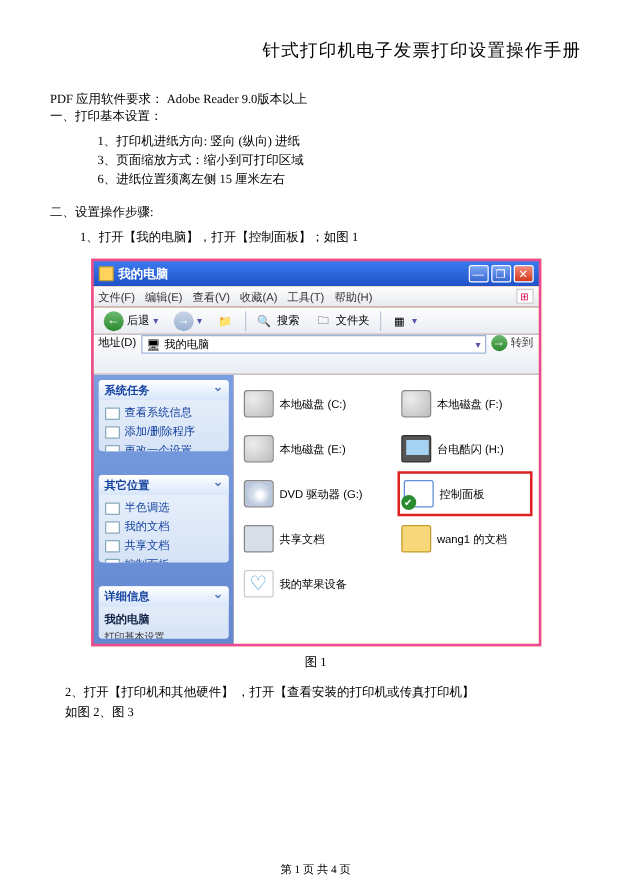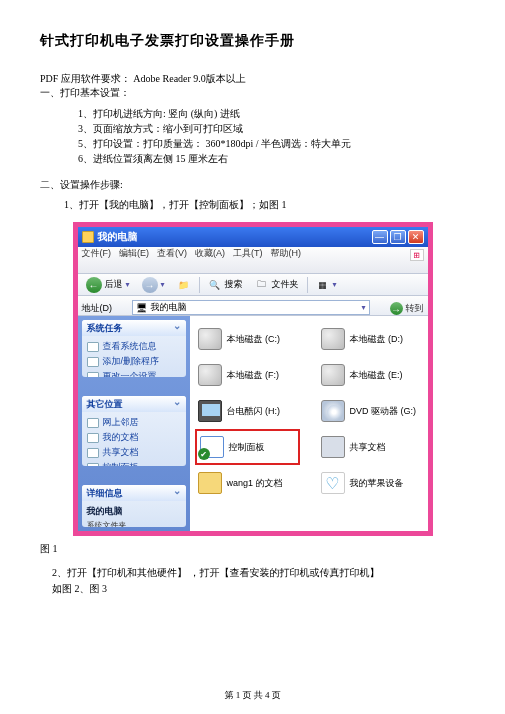--- a/index.html
+++ b/index.html
@@ -1,44 +1,44 @@
 <!DOCTYPE html>
 <html><head>
 <meta charset="utf-8">
 <style>
   *{box-sizing:border-box;margin:0;padding:0}
   body{width:505px;height:714px;background:#fff;font-family:"SimSun","Songti SC",serif;color:#000;font-size:10px;padding:32px 40px 0 40px;position:relative}
-  h1{font-size:14px;font-weight:700;text-align:left;margin-bottom:22px;letter-spacing:1px}
+  h1{font-size:14px;font-weight:400;text-align:right;margin-bottom:22px;letter-spacing:1px}
   .req{}
   .sec{margin-bottom:6px}
   ol.basic{list-style:none;margin:4px 0 12px 38px}
   ol.basic li{line-height:1.5}
   .step1{margin:4px 0 10px 24px}
   .step2{margin:10px 0 0 12px}
   .step3{margin:2px 0 0 12px}
-  .figlabel{font-size:10px}
+  .figlabel{text-align:center;font-size:10px}
   .footer{position:absolute;left:0;right:0;bottom:12px;text-align:center;font-size:9px}
 
   
-  .win{width:360px;margin:4px auto 6px auto;border:5px solid #ec4899;font-family:"Microsoft YaHei",sans-serif;font-size:9px;background:#f97316}
+  .win{width:360px;margin:4px auto 6px auto;border:2px solid #ec4899;font-family:"Microsoft YaHei",sans-serif;font-size:9px;background:#f97316}
   .titlebar{height:20px;background:linear-gradient(to bottom,#3b7af0,#1f52c8);color:#fff;display:flex;align-items:center;padding:0 4px}
   .titlebar .ticon{width:12px;height:12px;background:#ffd25c;border:1px solid #c7a030;border-radius:1px;margin-right:4px}
   .titlebar .ttxt{flex:1;font-weight:bold;font-size:10px}
   .tbtn{width:16px;height:14px;margin-left:2px;border:1px solid #fff;display:flex;align-items:center;justify-content:center;font-size:9px;color:#fff;background:linear-gradient(to bottom,#7aa7f5,#3a68d0);border-radius:2px}
   .tbtn.close{background:linear-gradient(to bottom,#f68b7a,#d13a1e)}
-  .menubar{background:linear-gradient(to bottom,#fdfdfd,#e8eaf0);border-bottom:1px solid #c0c8d8;height:27px;display:flex;align-items:flex-start;padding:0 4px;gap:8px;color:#333;position:relative}
+  .menubar{background:linear-gradient(to bottom,#fdfdfd,#e8eaf0);border-bottom:1px solid #c0c8d8;height:17px;display:flex;align-items:flex-end;padding:0 4px;gap:8px;color:#333;position:relative}
   .menubar .winflag{position:absolute;right:4px;top:2px;width:14px;height:12px;background:#fff;border:1px solid #ccc;font-size:8px;display:flex;align-items:center;justify-content:center;color:#d04}
   .toolbar{background:linear-gradient(to bottom,#fdfdfd,#e9edf4);border-bottom:1px solid #c0c8d8;height:22px;display:flex;align-items:center;padding:0 4px;gap:4px}
   .toolbar .btn{display:flex;align-items:center;gap:3px;padding:1px 4px;border-radius:3px}
   .circ{width:16px;height:16px;border-radius:50%;display:flex;align-items:center;justify-content:center;color:#fff;font-size:10px}
   .back{background:linear-gradient(to bottom,#6db96f,#2a8a2e)}
   .fwd{background:linear-gradient(to bottom,#c8d6e8,#9ab0ce)}
   .sep{width:1px;height:16px;background:#c0c8d8}
   .tico{width:14px;height:14px;display:inline-flex;align-items:center;justify-content:center}
-  .addrbar{background:linear-gradient(to bottom,#fdfdfd,#e9edf4);border-bottom:1px solid #c0c8d8;height:20px;display:flex;align-items:flex-end;padding:0 4px;gap:20px}
+  .addrbar{background:linear-gradient(to bottom,#fdfdfd,#e9edf4);border-bottom:1px solid #c0c8d8;height:32px;display:flex;align-items:flex-start;padding:0 4px;gap:4px}
   .addrinput{flex:1;height:15px;border:1px solid #9db4d6;background:#fff;display:flex;align-items:center;padding:0 3px;gap:3px}
   .chev{font-size:8px;color:#55a}
   .gobtn{display:flex;align-items:center;gap:3px;color:#333}
   .gobtn .circ{background:linear-gradient(to bottom,#6db96f,#2a8a2e);width:13px;height:13px}
   .body{display:flex;height:215px}
   .sidebar{width:112px;background:linear-gradient(to bottom,#7a9ee0,#6388d1);padding:4px;display:flex;flex-direction:column;gap:19px}
   .panel{background:linear-gradient(to bottom,#eaf1fb,#d6e3f6);border-radius:3px;overflow:hidden}
   .phead{height:16px;background:linear-gradient(to bottom,#fff,#d7e5fa);display:flex;align-items:center;padding:0 5px;color:#1643a0;font-weight:bold;font-size:9px;position:relative}
   .phead::after{content:"⌄";position:absolute;right:4px;top:0;color:#5b7fc0;font-size:10px}
   .pbody{padding:3px 5px}
@@ -66,21 +66,20 @@
 <h1>针式打印机电子发票打印设置操作手册</h1>
 
 <div class="req">
   <span>PDF 应用软件要求：</span><span> Adobe Reader 9.0版本以上</span>
 </div>
 
 <div class="sec">一、打印基本设置：</div>
 <ol class="basic">
   <li>1、打印机进纸方向: 竖向 (纵向) 进纸</li>
   <li>3、页面缩放方式：缩小到可打印区域</li>
-  <li>5、打印设置：打印质量选：  360*180dpi  / 半色调选：特大单元</li>
   <li>6、进纸位置须离左侧  15 厘米左右</li>
 </ol>
 
 <div class="sec">二、设置操作步骤:</div>
 <div class="step1">1、打开【我的电脑】，打开【控制面板】；如图 1</div>
 
 <div class="win">
   <div class="titlebar">
     <div class="ticon"></div>
     <div class="ttxt">我的电脑</div>
@@ -155,52 +154,48 @@
               <span class="pi"></span>
               <span>更改一个设置</span>
             </div>
         </div>
       </div>
       <div class="panel">
         <div class="phead">其它位置</div>
         <div class="pbody">
           <div class="plink">
               <span class="pi"></span>
-              <span>网上邻居</span>
+              <span>半色调选</span>
             </div>
           <div class="plink">
               <span class="pi"></span>
               <span>我的文档</span>
             </div>
           <div class="plink">
               <span class="pi"></span>
               <span>共享文档</span>
             </div>
           <div class="plink">
               <span class="pi"></span>
               <span>控制面板</span>
             </div>
         </div>
       </div>
       <div class="panel">
         <div class="phead">详细信息</div>
         <div class="pbody">
           <div class="plink" style="font-weight:bold;color:#124">我的电脑</div>
-          <div class="subtext">系统文件夹</div>
+          <div class="subtext">打印基本设置</div>
         </div>
       </div>
     </div>
     <div class="content">
       <div class="item">
           <div class="dico hd"></div>
           <span>本地磁盘 (C:)</span>
-        </div>
-      <div class="item">
-          <div class="dico hd"></div>
-          <span>本地磁盘 (D:)</span>
         </div>
       <div class="item">
           <div class="dico hd"></div>
           <span>本地磁盘 (F:)</span>
         </div>
       <div class="item">
           <div class="dico hd"></div>
           <span>本地磁盘 (E:)</span>
         </div>
       <div class="item">

